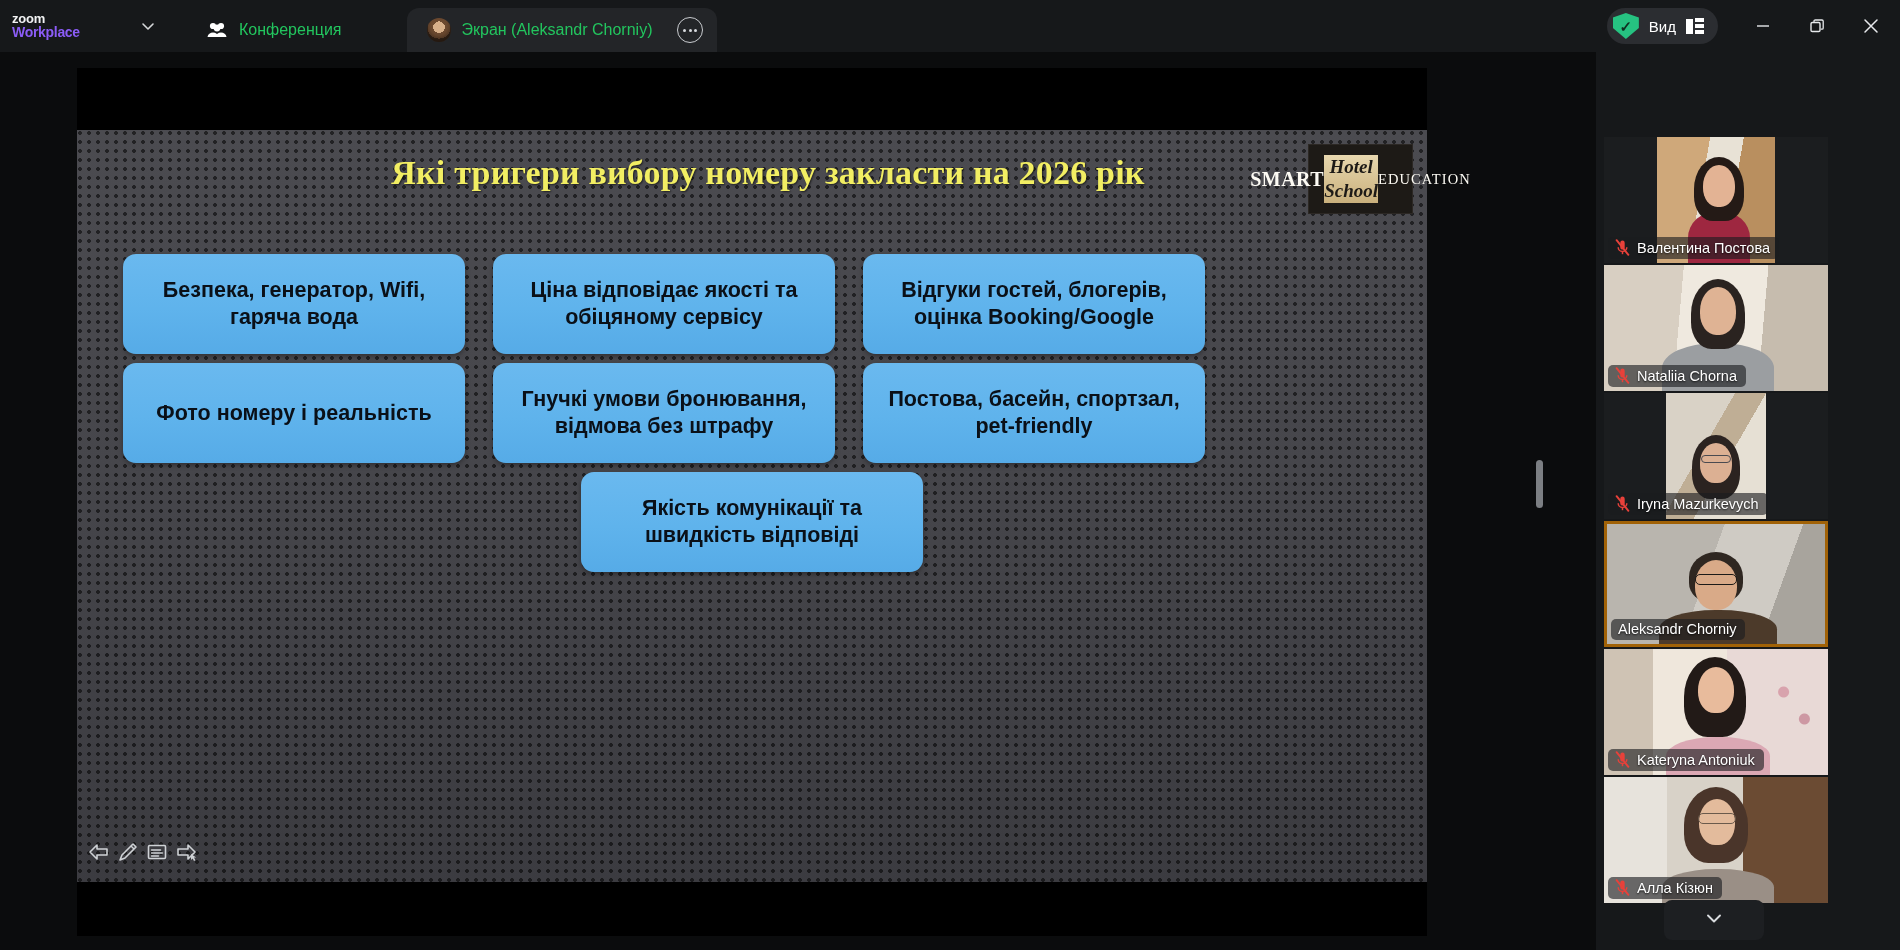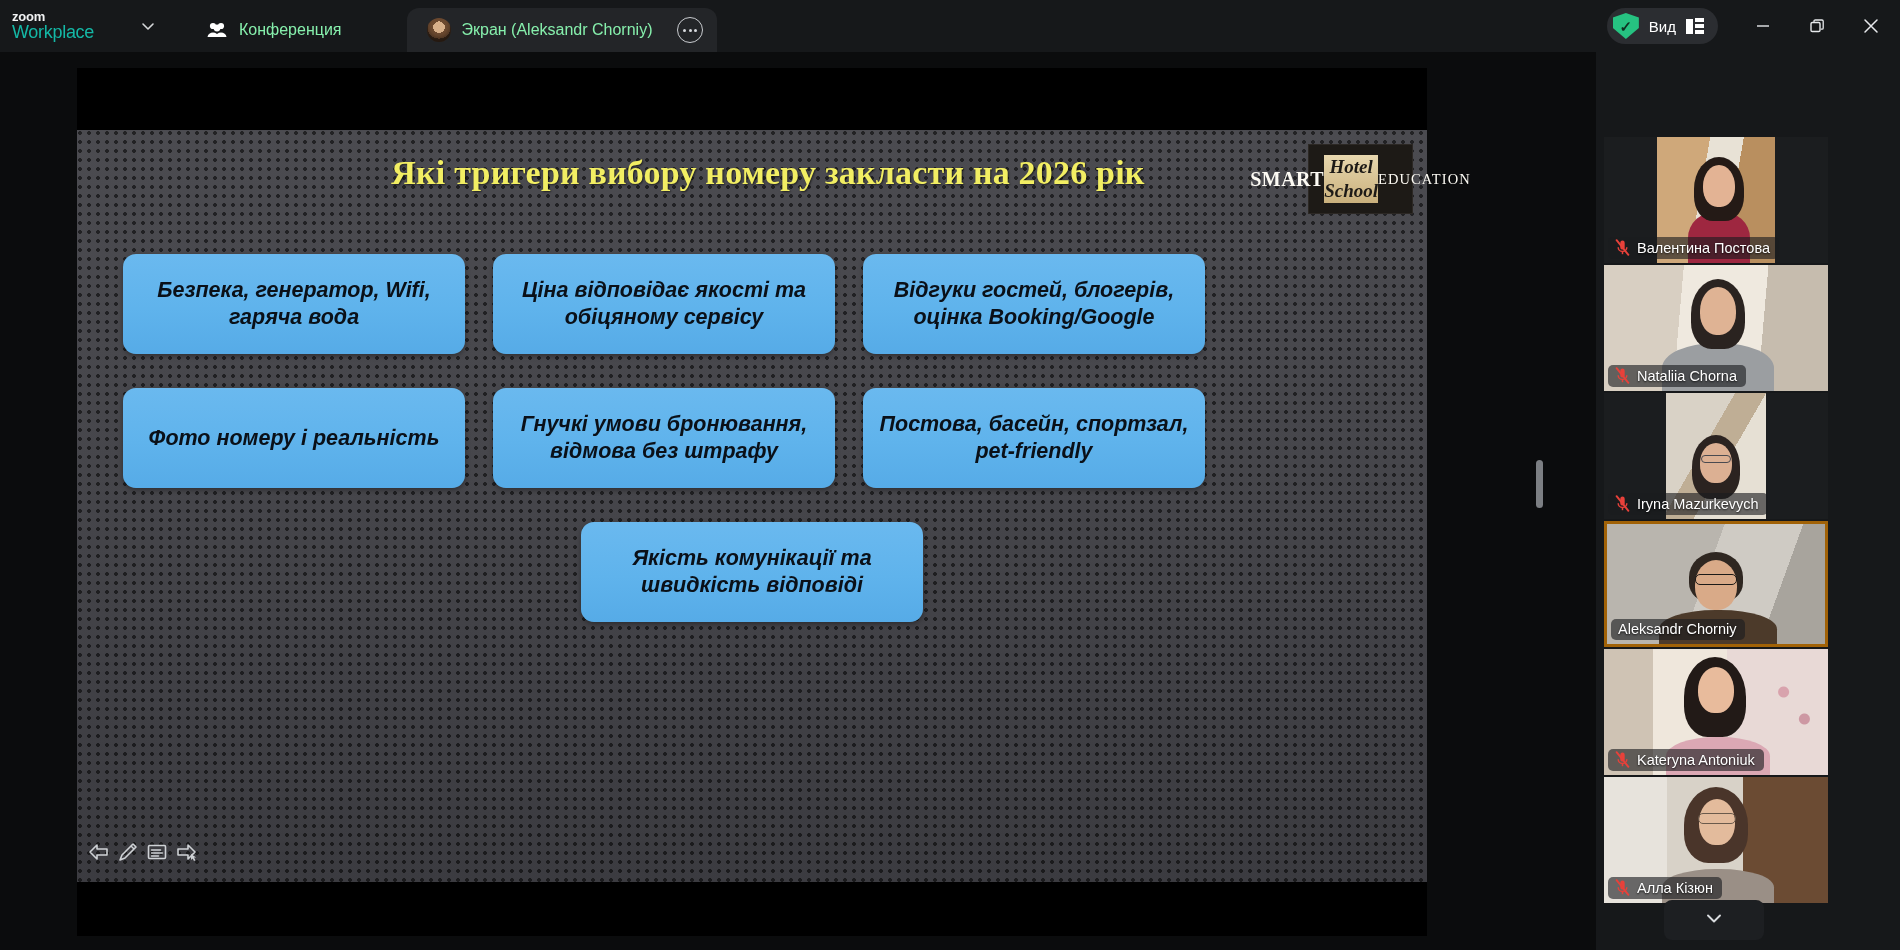--- a/index.html
+++ b/index.html
@@ -15,30 +15,30 @@
     position: absolute; top: 0; left: 0; width: 1900px; height: 52px;
     background: #16181a;
     display: flex; align-items: flex-end;
   }
   .brand {
     width: 126px; height: 52px; padding-left: 12px;
     display: flex; flex-direction: column; justify-content: center;
     color: #ffffff; line-height: 1.05;
   }
   .brand-top { font-size: 13px; font-weight: 700; letter-spacing: -0.2px; color: #f2f3f4; }
-  .brand-bottom { font-size: 18px; font-weight: 400; letter-spacing: -0.3px; color: #14b8a6; }
+  .brand-bottom { font-size: 14px; font-weight: 700; letter-spacing: -0.3px; color: #8b5cf6; }
   .brand-caret {
     width: 44px; height: 52px; display: flex; align-items: center; justify-content: center;
     color: #d6d8da;
   }
   .tabstrip { display: flex; align-items: flex-end; height: 52px; gap: 6px; margin-left: 16px; }
   .tab {
     height: 44px; display: flex; align-items: center; gap: 11px;
     padding: 0 20px; border-radius: 12px 12px 0 0;
-    color: #86efac; font-size: 16px; white-space: nowrap;
+    color: #22c55e; font-size: 16px; white-space: nowrap;
   }
   .tab.active { background: #232528; padding-right: 14px; margin-left: 39px; }
   .tab-icon { display: flex; align-items: center; justify-content: center; }
   .tab-avatar {
     width: 24px; height: 24px; border-radius: 50%;
     background: radial-gradient(circle at 50% 38%, #d8b08a 0 30%, #6d4a30 30% 60%, #3e2a1c 60% 100%);
     box-shadow: inset 0 -4px 5px rgba(0,0,0,.45);
     flex: none;
   }
   .tab-more {
@@ -117,21 +117,21 @@
   .logo-band span {
     color: #1d1a16; font-family: "Liberation Serif", serif; font-style: italic;
     font-size: 19px; font-weight: 700; line-height: 1.25;
   }
   .logo-bot {
     color: #fdfbf4; font-family: "Liberation Serif", serif;
     font-size: 14.5px; letter-spacing: 1.1px; line-height: 1;
   }
 
   .grid { position: absolute; left: 46px; top: 124px; width: 1258px; }
-  .row { display: flex; gap: 28px; margin-bottom: 34px; font-style: italic; }
+  .row { display: flex; gap: 28px; margin-bottom: 9px; }
   .row.center { justify-content: center; }
   .card {
     width: 342px; min-height: 100px;
     background: linear-gradient(180deg, #6ab9ef 0%, #5fb3ec 55%, #56abe7 100%);
     border-radius: 13px;
     display: flex; align-items: center; justify-content: center;
     text-align: center;
     padding: 10px 14px;
     color: #0a1018;
     font-weight: 700;

